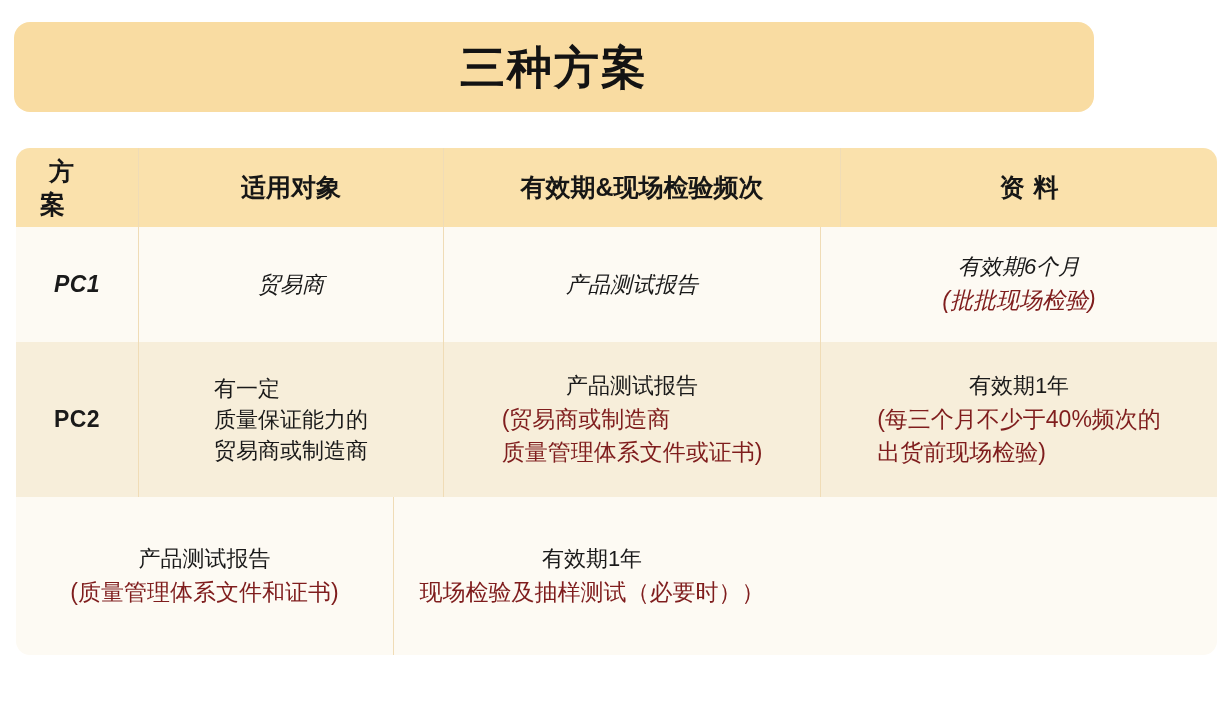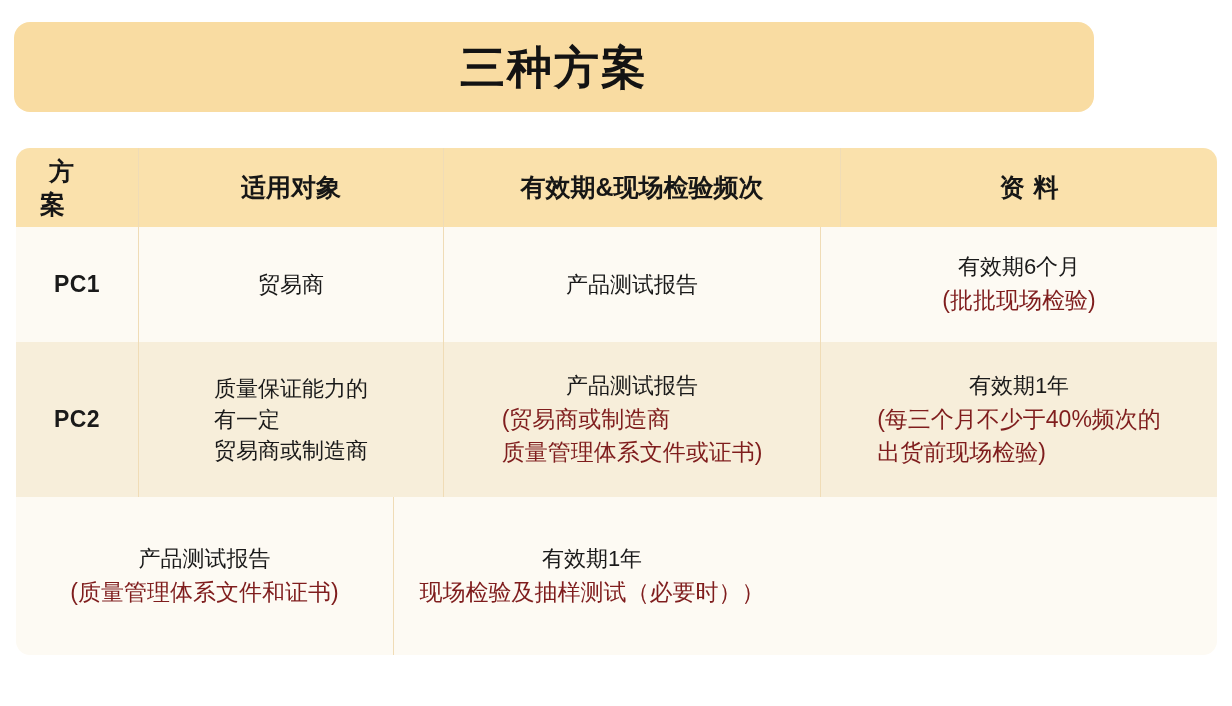--- a/index.html
+++ b/index.html
@@ -118,21 +118,21 @@
     font-size: 23px;
     font-weight: 400;
     color: #7f1d1d;
     line-height: 1.45;
     margin-top: 2px;
   }
   .main-line .ln,
   .sub-line .ln { display: block; }
 
   
-  .row-pc1 { height: 115px; }
+  .row-pc1 { height: 115px; font-style: italic; }
   .row-pc2 { height: 155px; }
   .row-pc3 { height: 158px; }
 </style>
 </head>
 <body>
 
 <div class="title-banner">
   <div class="title-text">三种方案</div>
 </div>
 
@@ -169,22 +169,22 @@
         </span>
     </div>
   </div>
 
   <div class="row body-row shade-beige row-pc2">
     <div class="cell col-1">
       <span class="plan-code">PC2</span>
     </div>
     <div class="cell col-2">
       <span class="main-line">
+          <span class="ln">有一定</span>
           <span class="ln">质量保证能力的</span>
-          <span class="ln">有一定</span>
           <span class="ln">贸易商或制造商</span>
         </span>
     </div>
     <div class="cell col-3">
       <span class="main-line">
           <span class="ln">产品测试报告</span>
         </span>
       <span class="sub-line">
           <span class="ln">(贸易商或制造商</span>
           <span class="ln">质量管理体系文件或证书)</span>

